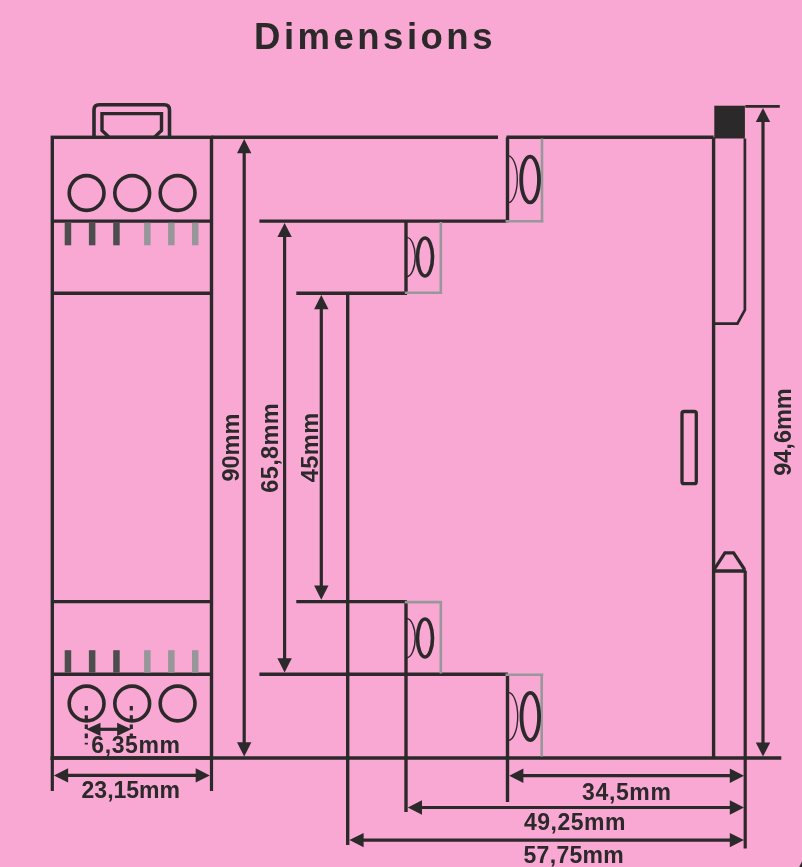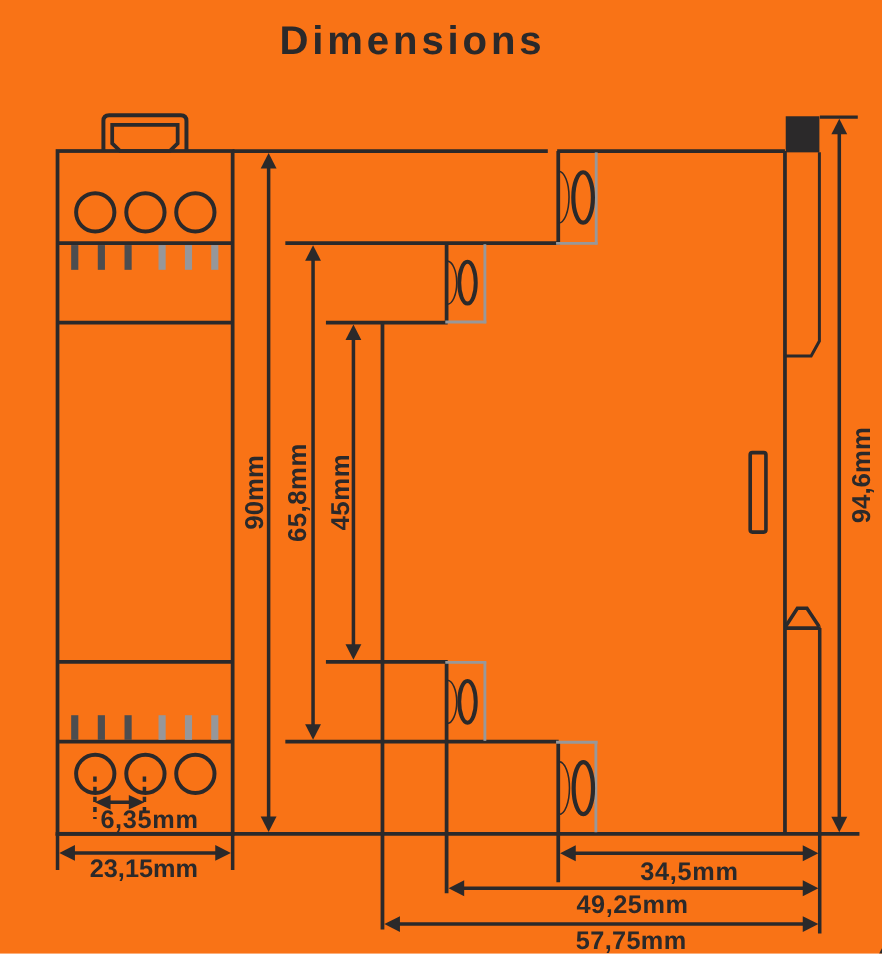--- a/index.html
+++ b/index.html
@@ -1,16 +1,16 @@
 <!DOCTYPE html>
 <html><head>
 <meta charset="utf-8">
 <style>
   html,body{margin:0;padding:0;background:#ffffff;}
-  .wrap{width:802px;height:867px;position:relative;overflow:hidden;background:#f97316;}
+  .wrap{width:802px;height:867px;position:relative;overflow:hidden;background:#f9a8d4;}
   text{font-family:"Liberation Sans", sans-serif;font-weight:bold;fill:#2b292a;}
 </style>
 </head>
 <body>
 <div class="wrap">
 <svg width="802" height="867" viewBox="0 0 802 867" xmlns="http://www.w3.org/2000/svg">
 
 <text x="375" y="49" font-size="36.5" text-anchor="middle" letter-spacing="3.5">Dimensions</text>
 
 <rect x="52.3" y="137.3" width="159.2" height="620.7" fill="none" stroke="#2b292a" stroke-width="3.4"></rect>

